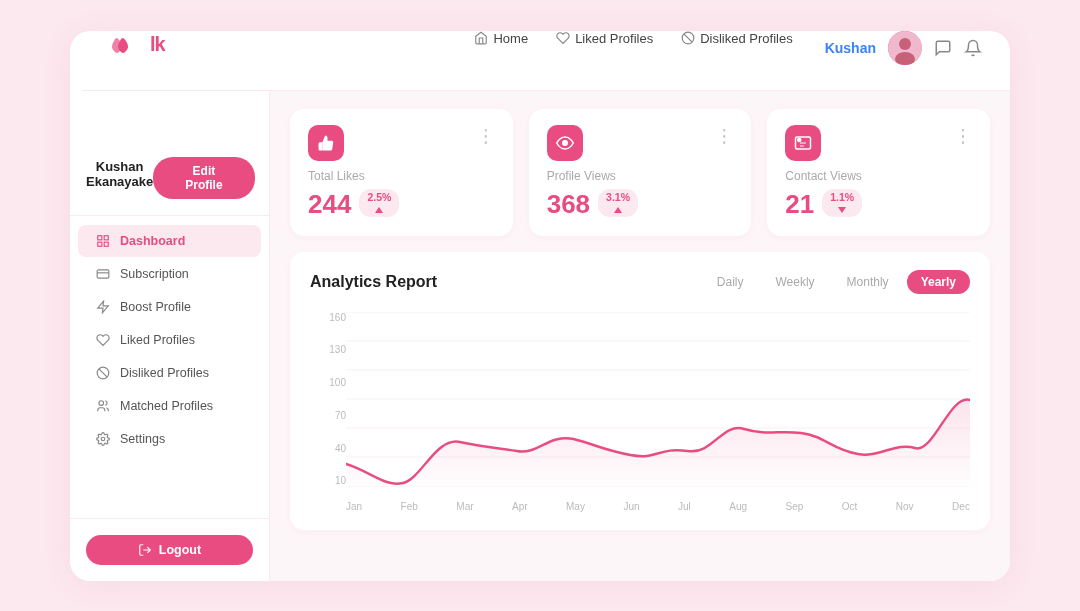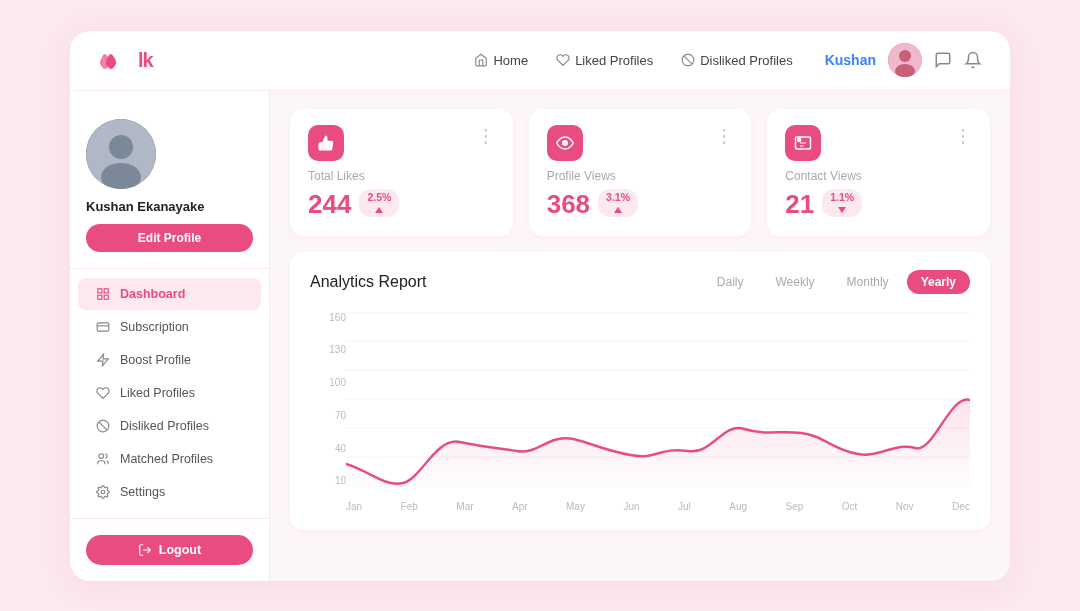--- a/index.html
+++ b/index.html
@@ -20,25 +20,26 @@
       width: 940px;
       height: 550px;
       box-shadow: 0 4px 30px rgba(200,80,120,0.08);
       display: flex;
       flex-direction: column;
       overflow: hidden;
     }
     
     .topbar {
       display: flex;
-      align-items: center;
+      align-items: flex-start;
       padding: 0 28px;
       height: 60px;
       border-bottom: 1px solid #fce8ef;
       flex-shrink: 0;
+      margin-left: 12px;
     }
     .logo {
       font-size: 22px;
       color: #e84c80;
       font-weight: 700;
       letter-spacing: -1px;
       margin-right: auto;
     }
     .nav-links {
       display: flex;
@@ -99,22 +100,21 @@
       width: 200px;
       flex-shrink: 0;
       background: #fff;
       border-right: 1px solid #fce8ef;
       display: flex;
       flex-direction: column;
       padding: 16px 0 0 0;
     }
     .profile-section {
       display: flex;
-      flex-direction: column;
-      align-items: flex-start;
+      align-items: flex-end;
       padding: 12px 16px 16px;
       border-bottom: 1px solid #fce8ef;
     }
     .profile-avatar {
       width: 70px;
       height: 70px;
       border-radius: 50%;
       background: linear-gradient(135deg, #555, #888);
       overflow: hidden;
       margin-bottom: 10px;
@@ -255,21 +255,21 @@
       box-shadow: 0 2px 8px rgba(200,80,120,0.06);
     }
     .analytics-header {
       display: flex;
       align-items: center;
       justify-content: space-between;
       margin-bottom: 18px;
     }
     .analytics-title {
       font-size: 16px;
-      font-weight: 400;
+      font-weight: 700;
       color: #222;
     }
     .period-tabs {
       display: flex;
       gap: 4px;
     }
     .period-tab {
       padding: 5px 14px;
       border-radius: 20px;
       font-size: 12px;

